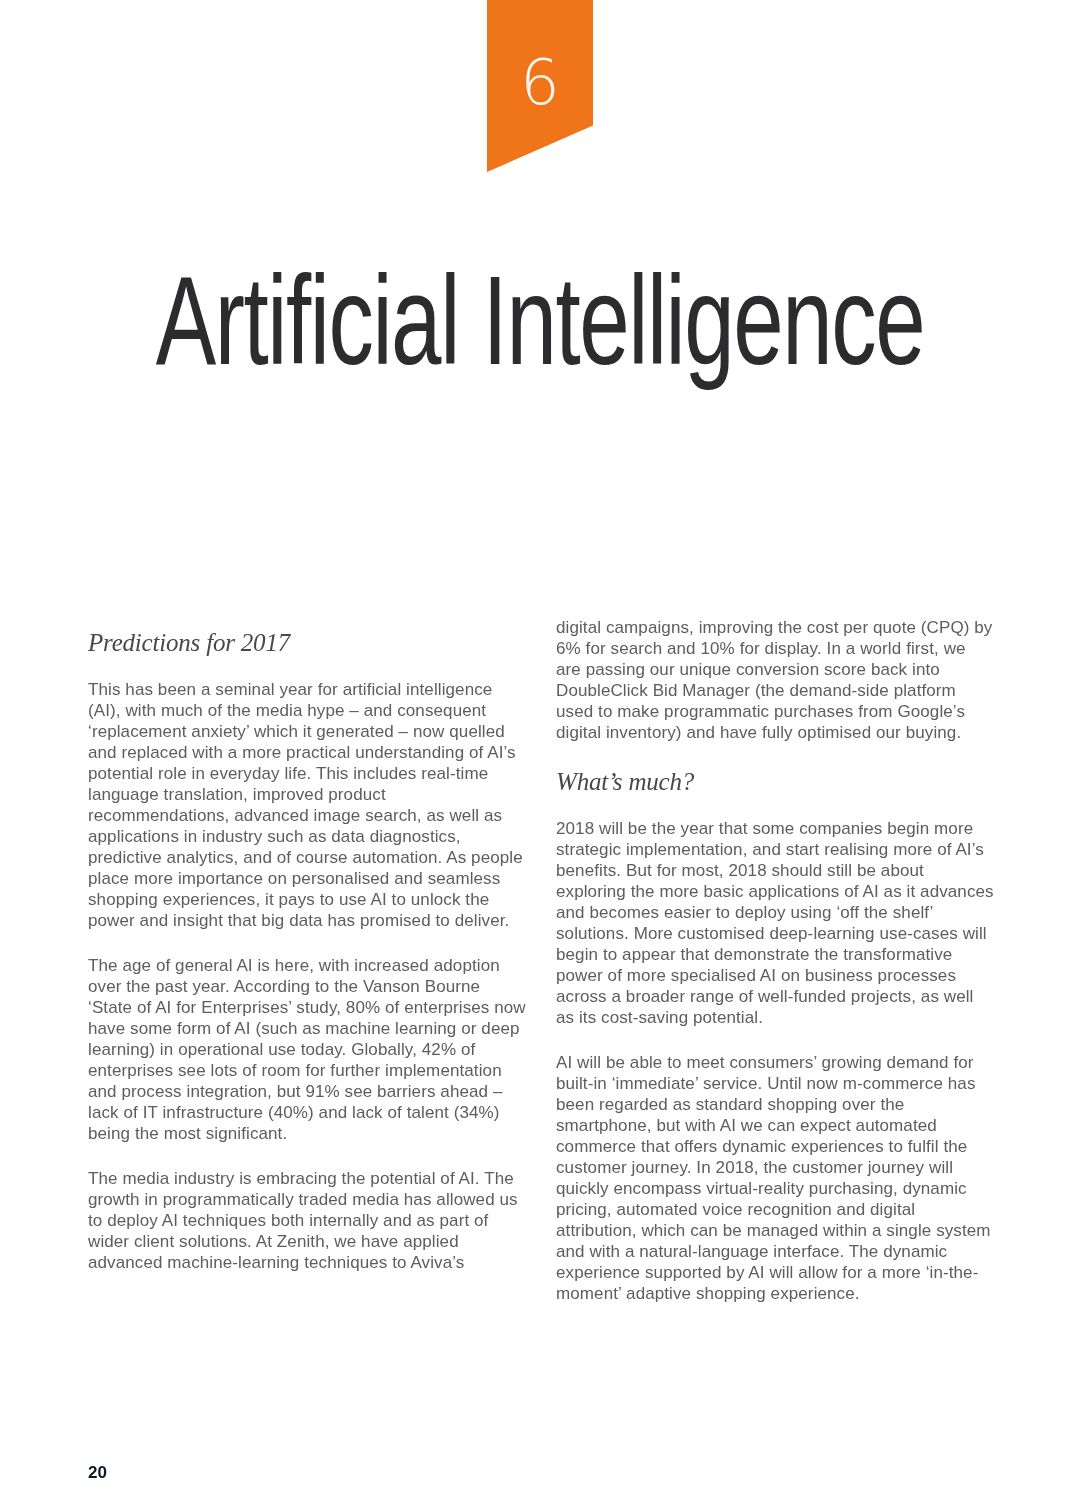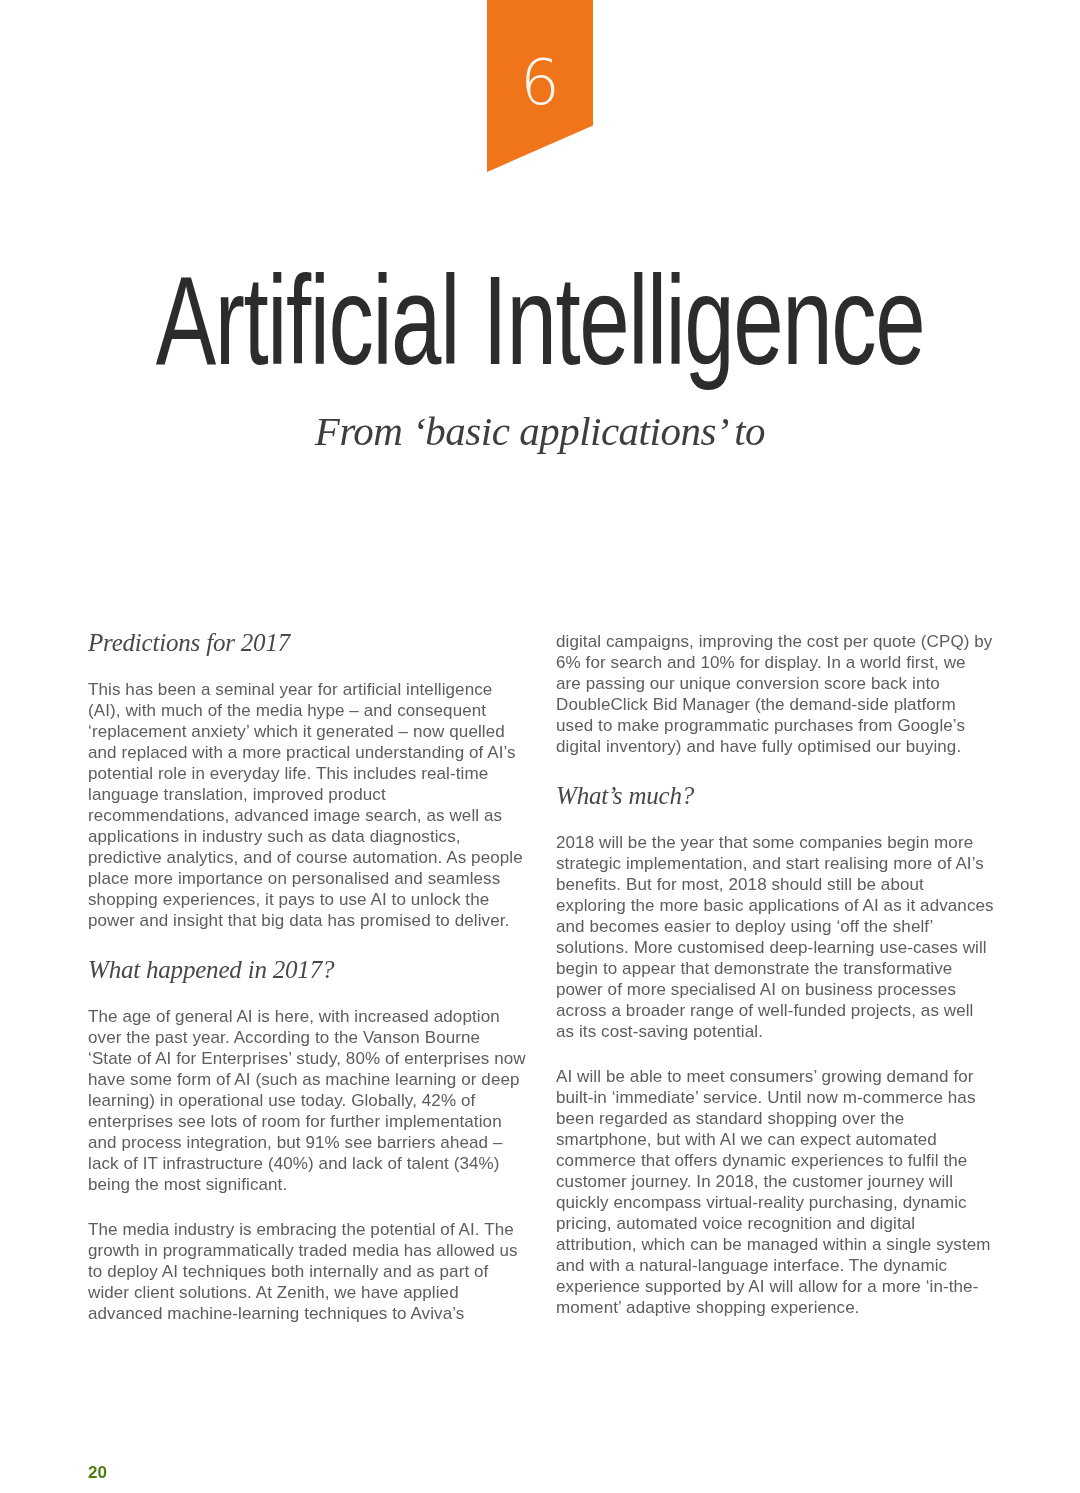--- a/index.html
+++ b/index.html
@@ -80,51 +80,49 @@
     margin: 8px 0 22px 0;
   }
   .col h3:first-child { margin-top: 16px; }
   .col p {
     font-size: 17px;
     line-height: 21px;
     color: #5c5d5f;
     letter-spacing: 0.1px;
     margin: 0 0 24px 0;
   }
-  .col-right p:first-child { margin-top: 19px; }
+  .col-right p:first-child { margin-top: 5px; }
   .page-number {
     position: absolute;
     left: 88px;
     bottom: 10px;
     font-size: 17px;
     font-weight: bold;
-    color: #4d7c0f;
+    color: #0f172a;
   }
 </style>
 </head>
 <body>
 
 <div class="page">
 
   <div class="ribbon" style="background: rgb(240, 116, 26);">
     <div class="chapter-num">6</div>
   </div>
 
   <h1 class="title">Artificial Intelligence</h1>
 
   <div class="subtitle">
-    <div>From ‘basic applications’ to</div>
   </div>
 
   <div class="columns">
 
     <div class="col col-left">
       <h3>Predictions for 2017</h3>
       <p>This has been a seminal year for artificial intelligence (AI), with much of the media hype – and consequent ‘replacement anxiety’ which it generated – now quelled and replaced with a more practical understanding of AI’s potential role in everyday life. This includes real-time language translation, improved product recommendations, advanced image search, as well as applications in industry such as data diagnostics, predictive analytics, and of course automation. As people place more importance on personalised and seamless shopping experiences, it pays to use AI to unlock the power and insight that big data has promised to deliver.</p>
-      <h3>What happened in 2017?</h3>
       <p>The age of general AI is here, with increased adoption over the past year. According to the Vanson Bourne ‘State of AI for Enterprises’ study, 80% of enterprises now have some form of AI (such as machine learning or deep learning) in operational use today. Globally, 42% of enterprises see lots of room for further implementation and process integration, but 91% see barriers ahead – lack of IT infrastructure (40%) and lack of talent (34%) being the most significant.</p>
       <p>The media industry is embracing the potential of AI. The growth in programmatically traded media has allowed us to deploy AI techniques both internally and as part of wider client solutions. At Zenith, we have applied advanced machine-learning techniques to Aviva’s</p>
     </div>
 
     <div class="col col-right">
       <p>digital campaigns, improving the cost per quote (CPQ) by 6% for search and 10% for display. In a world first, we are passing our unique conversion score back into DoubleClick Bid Manager (the demand-side platform used to make programmatic purchases from Google’s digital inventory) and have fully optimised our buying.</p>
       <h3>What’s much?</h3>
       <p>2018 will be the year that some companies begin more strategic implementation, and start realising more of AI’s benefits. But for most, 2018 should still be about exploring the more basic applications of AI as it advances and becomes easier to deploy using ‘off the shelf’ solutions. More customised deep-learning use-cases will begin to appear that demonstrate the transformative power of more specialised AI on business processes across a broader range of well-funded projects, as well as its cost-saving potential.</p>
       <p>AI will be able to meet consumers’ growing demand for built-in ‘immediate’ service. Until now m-commerce has been regarded as standard shopping over the smartphone, but with AI we can expect automated commerce that offers dynamic experiences to fulfil the customer journey. In 2018, the customer journey will quickly encompass virtual-reality purchasing, dynamic pricing, automated voice recognition and digital attribution, which can be managed within a single system and with a natural-language interface. The dynamic experience supported by AI will allow for a more ‘in-the-moment’ adaptive shopping experience.</p>
     </div>

